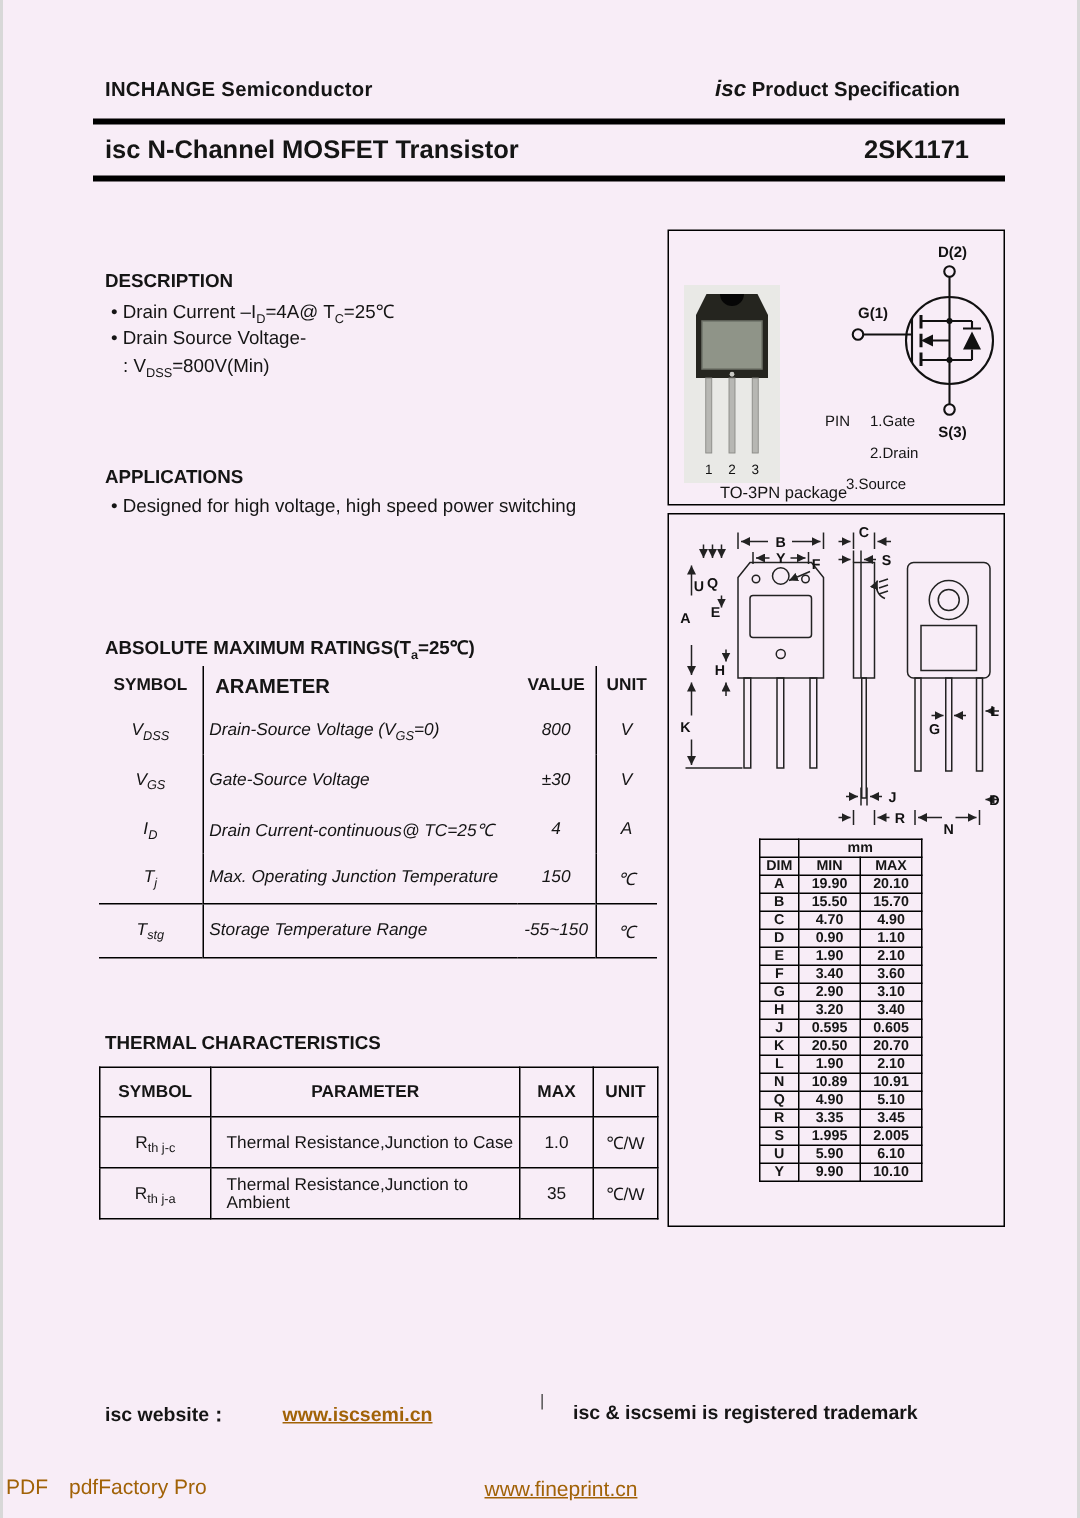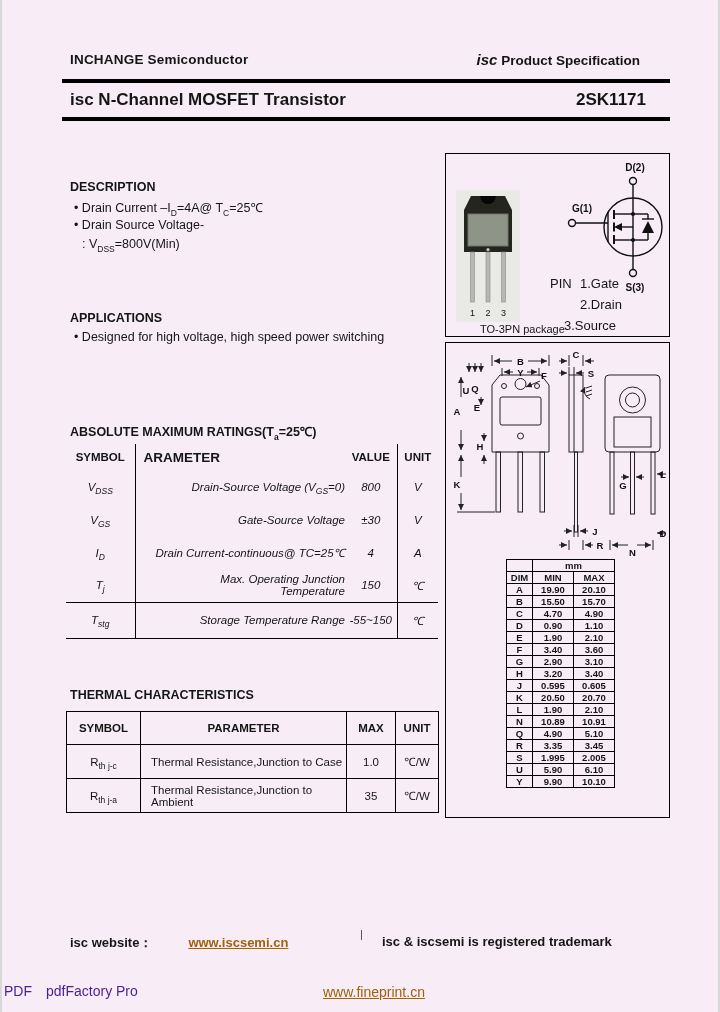--- a/index.html
+++ b/index.html
@@ -18,41 +18,41 @@
   
   .spec-table { border-collapse:collapse; table-layout:fixed; width:372px; border-bottom:1.5px solid #000; }
   .spec-table th, .spec-table td { font-size:11.5px; font-weight:normal; text-align:center; vertical-align:middle; }
   .spec-table th { font-weight:bold; }
   .spec-table th:first-child, .spec-table td:first-child { border-right:1.5px solid #000; }
   .spec-table th:last-child, .spec-table td:last-child { border-left:1.5px solid #000; }
   .spec-table thead tr { height:26px; }
   .spec-table tbody tr { height:33px;font-style:italic; }
   .spec-table tbody tr.last { height:36px; }
   .spec-table tbody tr.last td { border-top:1.5px solid #000; }
-  .spec-table .c-par { text-align:right; padding-left:18px; }
+  .spec-table .c-par { text-align:left; padding-left:4px; }
   .spec-table th.h-par { text-align:left; padding-left:8px; font-size:13.5px; }
   
   .th-table { border-collapse:collapse; table-layout:fixed; width:372px; }
   .th-table th, .th-table td { border:1.5px solid #000; font-size:11.5px; text-align:center; vertical-align:middle; }
   .th-table th { font-weight:bold; }
   .th-table thead tr { height:33px; }
   .th-table tbody tr { height:34px; }
   .th-table .c-par { text-align:left; padding-left:10px; }
   
   .box { border:1px solid #000; }
   .photo { background:#e9e9e6; }
-  .pin-line { font-size:13px;padding-left:36px; }
+  .pin-line { font-size:10px;padding-left:36px; }
   .pkg-caption { font-size:11px; }
   
   .dim-table { border-collapse:collapse; table-layout:fixed; width:108px; }
   .dim-table th, .dim-table td { border:1px solid #000; font-size:9.5px; font-weight:bold; text-align:center; padding:0; height:12px; line-height:11px; }
   
   .foot { font-size:13px; font-weight:bold; }
   a.link { color:#a16207; text-decoration:underline;margin-left:36px; }
-  .pdf-bar { font-size:14px; color:#4c1d95; }
+  .pdf-bar { font-size:14px; color:#a16207; }
   .tick { font-size:11px; color:#444; }
   svg text { font-family:"Liberation Sans", sans-serif; }
 </style>
 </head>
 <body>
 
 <div class="page">
 
   <div class="abs hdr-left">INCHANGE Semiconductor</div>
   <div class="abs hdr-right"><span class="brand">isc</span><span> Product Specification</span></div>

